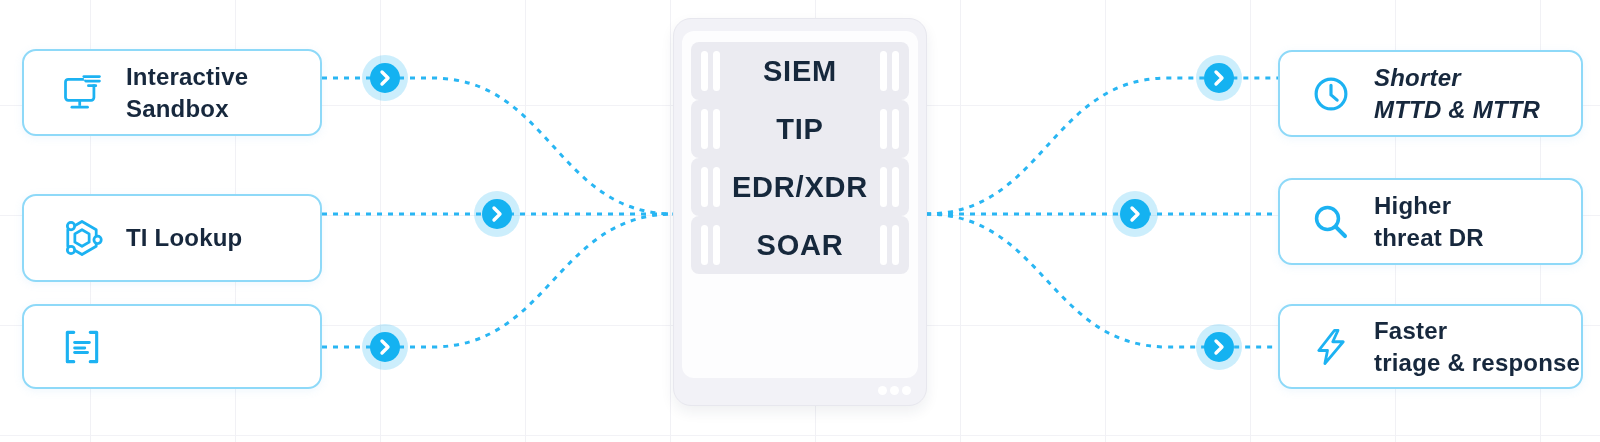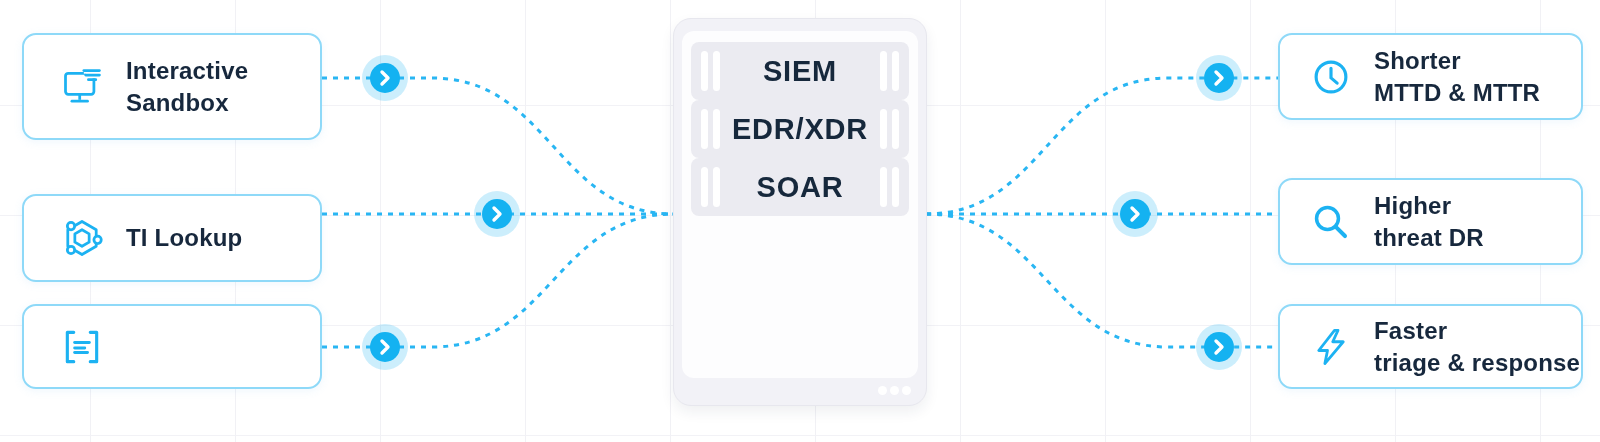--- a/index.html
+++ b/index.html
@@ -182,21 +182,21 @@
     </span>
   </div>
   <div class="badge" style="left:1196px; top:324px;">
     <span class="badge-core">
       <svg width="18" height="18" viewBox="0 0 18 18">
           <polyline points="6,3 12,9 6,15" fill="none" stroke="#ffffff" stroke-width="3.4" stroke-linecap="round" stroke-linejoin="round"></polyline>
         </svg>
     </span>
   </div>
 
-  <div class="card left-card" style="top:33px; height:107px;">
+  <div class="card left-card" style="top:49px; height:87px;">
     <span class="icon">
       <svg width="44" height="44" viewBox="0 0 48 48">
         <rect x="6" y="9" width="31" height="23" rx="3" fill="none" stroke="#1cb2f2" stroke-width="3"></rect>
         <line x1="21.5" y1="32" x2="21.5" y2="38" stroke="#1cb2f2" stroke-width="3"></line>
         <line x1="13" y1="39.5" x2="30" y2="39.5" stroke="#1cb2f2" stroke-width="3" stroke-linecap="round"></line>
         <g>
           <line x1="26" y1="6" x2="43" y2="6" stroke="#ffffff" stroke-width="7"></line>
           <line x1="28" y1="11" x2="43" y2="11" stroke="#ffffff" stroke-width="7"></line>
           <line x1="26" y1="6" x2="43" y2="6" stroke="#1cb2f2" stroke-width="3" stroke-linecap="round"></line>
           <line x1="28" y1="11" x2="43" y2="11" stroke="#1cb2f2" stroke-width="3" stroke-linecap="round"></line>
@@ -232,20 +232,27 @@
       </svg>
     </span>
   </div>
 
   <div class="panel">
     <div class="panel-inner">
       <div class="panel-row">
         <span class="bar b1"></span>
         <span class="bar b2"></span>
         <span class="row-label">SIEM</span>
+        <span class="bar b3"></span>
+        <span class="bar b4"></span>
+      </div>
+      <div class="panel-row">
+        <span class="bar b1"></span>
+        <span class="bar b2"></span>
+        <span class="row-label">TIP</span>
         <span class="bar b3"></span>
         <span class="bar b4"></span>
       </div>
       <div class="panel-row">
         <span class="bar b1"></span>
         <span class="bar b2"></span>
         <span class="row-label">EDR/XDR</span>
         <span class="bar b3"></span>
         <span class="bar b4"></span>
       </div>
@@ -257,21 +264,21 @@
         <span class="bar b4"></span>
       </div>
     </div>
     <div class="panel-dots">
       <span class="dot"></span>
       <span class="dot"></span>
       <span class="dot"></span>
     </div>
   </div>
 
-  <div class="card right-card" style="top:33px; height:87px;">
+  <div class="card right-card" style="top:50px; height:87px;font-style:italic;">
     <span class="icon">
       <svg width="42" height="42" viewBox="0 0 48 48">
         <circle cx="24" cy="24" r="17" fill="none" stroke="#1cb2f2" stroke-width="3.6"></circle>
         <path d="M24 14 L24 25 L31 31" fill="none" stroke="#1cb2f2" stroke-width="3.6" stroke-linecap="round" stroke-linejoin="round"></path>
       </svg>
     </span>
     <span class="label">Shorter
 MTTD &amp; MTTR</span>
   </div>
 

